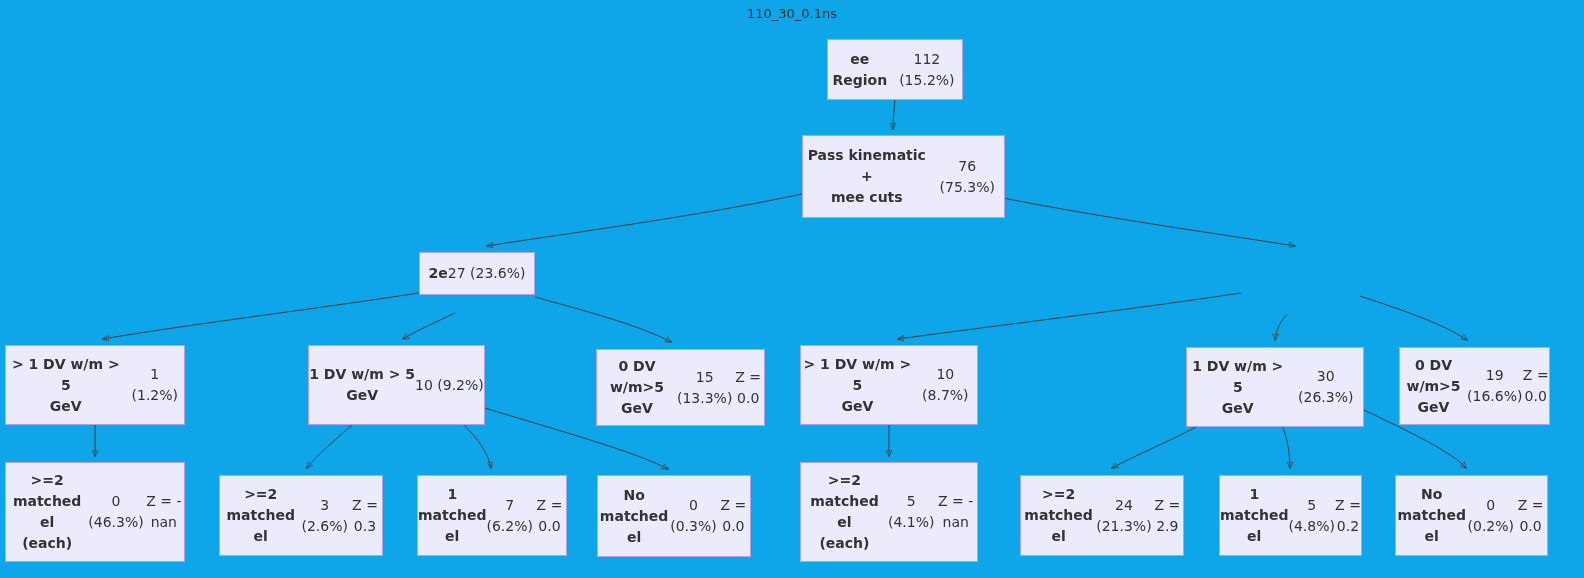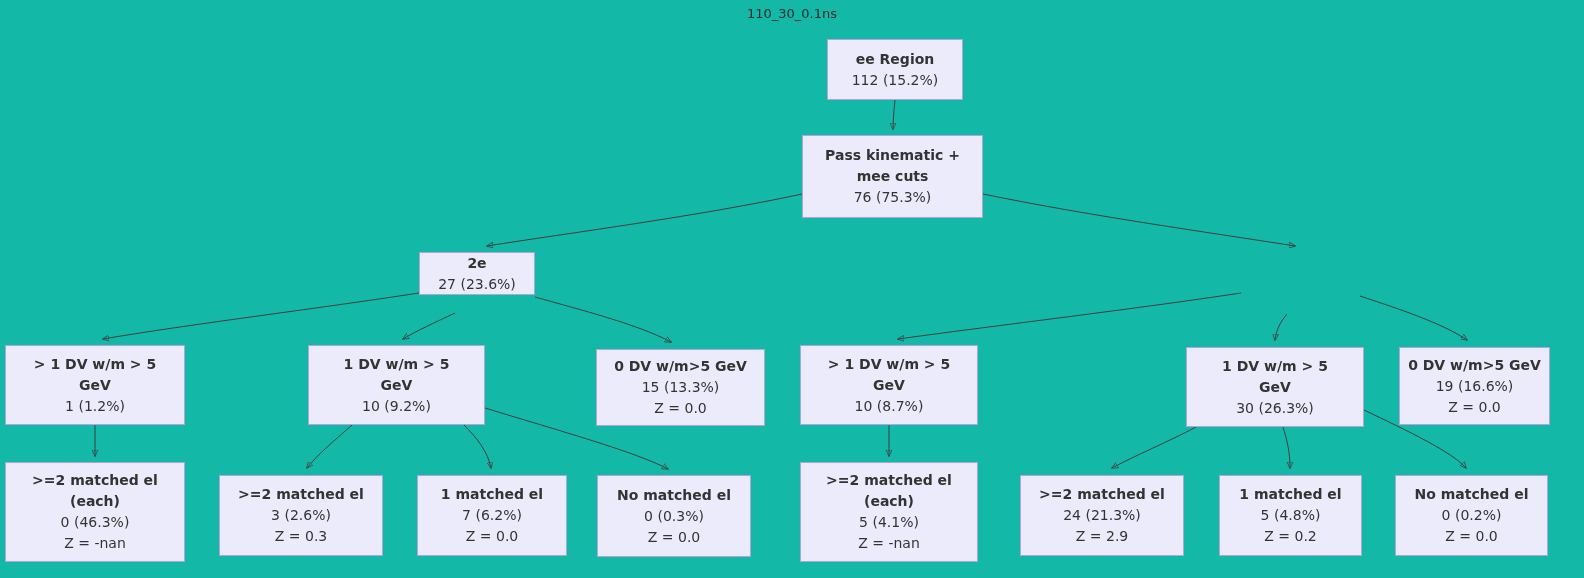--- a/index.html
+++ b/index.html
@@ -1,23 +1,23 @@
 <!DOCTYPE html>
 <html><head>
 <meta charset="utf-8">
 <style>
   html,body{margin:0;padding:0;background:#ffffff;}
   body{font-family:"DejaVu Sans","Liberation Sans",sans-serif;}
-  .canvas{position:relative;width:1584px;height:578px;overflow:hidden;background:#14b8a6;}
+  .canvas{position:relative;width:1584px;height:578px;overflow:hidden;background:#0ea5e9;}
   .graph-title{position:absolute;top:6px;left:0;width:1584px;text-align:center;
     font-size:13px;color:#2b2b2b;}
   svg.edges{position:absolute;left:0;top:0;width:1584px;height:578px;}
   svg.edges path{stroke:#3f3f3f;stroke-width:1;fill:none;}
   .node{position:absolute;box-sizing:border-box;background:#ecebfb;border:1px solid #b3a2e3;
-    display:flex;flex-direction:column;justify-content:center;align-items:center;
+    display:flex;flex-direction:row;justify-content:center;align-items:center;
     text-align:center;color:#333333;font-size:14px;line-height:21px;}
   .node-title{font-weight:bold;white-space:pre-line;color:#333333;}
   .node-value,.node-z{font-weight:normal;color:#333333;}
   .node-value:empty,.node-z:empty{display:none;}
 </style>
 </head>
 <body>
 
 <div class="canvas">
 
@@ -46,21 +46,21 @@
     <path d="M1196,427 C1168,442 1136,455 1112,468" marker-end="url(#arrow)"></path>
     <path d="M1283,427 C1287,440 1290,452 1290,468" marker-end="url(#arrow)"></path>
     <path d="M1364,410 C1408,431 1452,452 1466,468" marker-end="url(#arrow)"></path>
   </svg>
 
   <div class="node" style="left:827px;top:39px;width:136px;height:61px">
     <div class="node-title">ee Region</div>
     <div class="node-value">112 (15.2%)</div>
   </div>
 
-  <div class="node" style="left:802px;top:135px;width:181px;height:83px">
+  <div class="node" style="left:802px;top:135px;width:203px;height:83px">
     <div class="node-title">Pass kinematic +
 mee cuts</div>
     <div class="node-value">76 (75.3%)</div>
   </div>
 
   <div class="node" style="left:419px;top:252px;width:116px;height:43px">
     <div class="node-title">2e</div>
     <div class="node-value">27 (23.6%)</div>
   </div>
 

